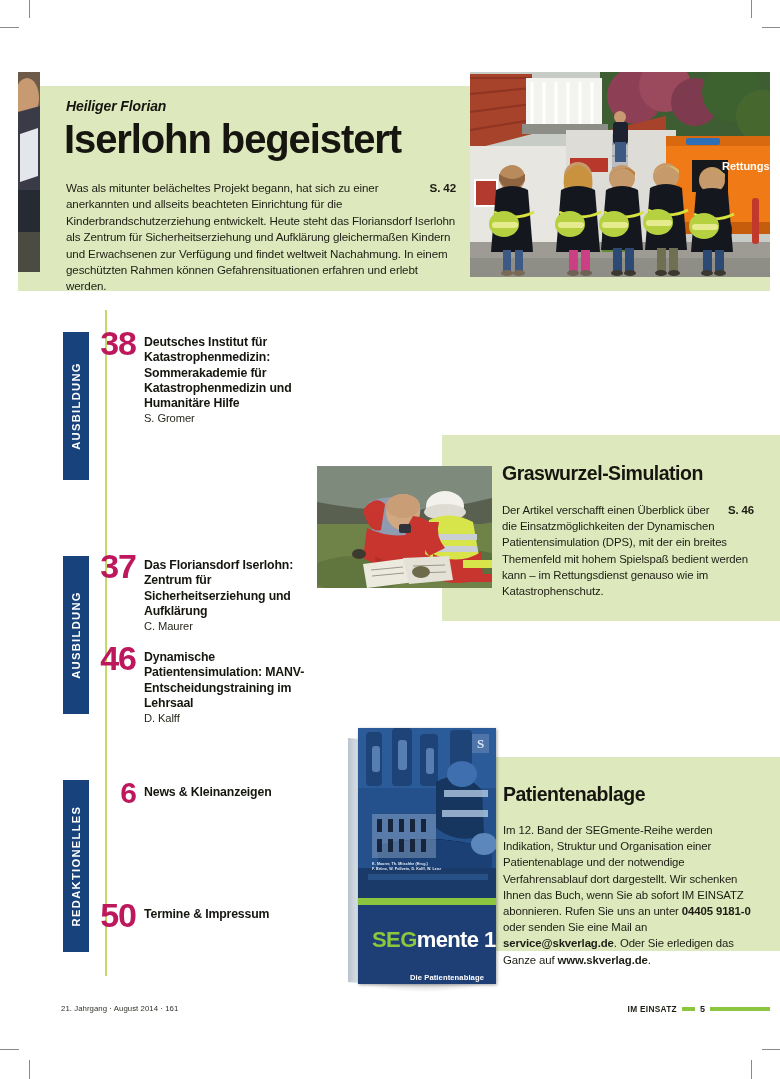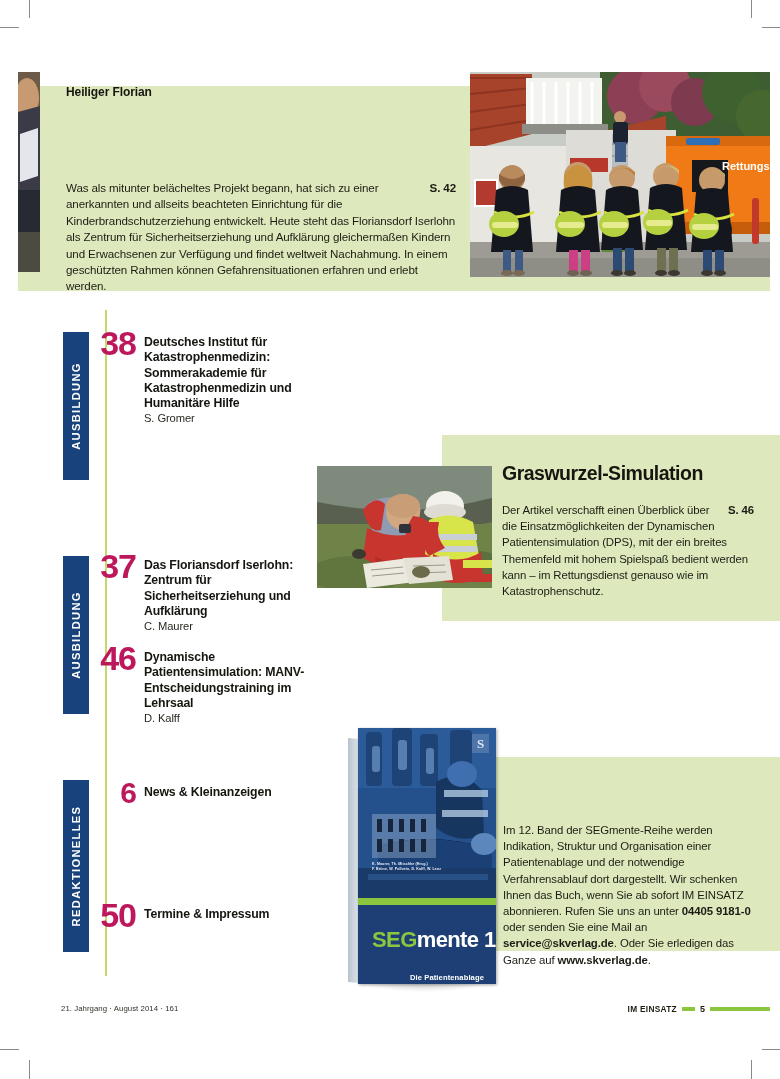--- a/index.html
+++ b/index.html
@@ -21,22 +21,22 @@
   
   .green-block{position:absolute;background:#dde9bd;}
   .photo{position:absolute;overflow:hidden;background:#999;}
 
   
   #header-green{left:18px;top:86px;width:752px;height:205px;}
   #header-photo-left{left:18px;top:72px;width:22px;height:200px;}
   #header-photo-main{left:470px;top:72px;width:300px;height:205px;}
 
   .kicker{
-    position:absolute;left:66px;top:85px;width:390px;
-    font-size:12px;font-weight:bold;color:#16150f;letter-spacing:-0.1px;
+    position:absolute;left:66px;top:98px;width:390px;
+    font-size:14px;font-weight:bold;color:#16150f;letter-spacing:-0.1px;font-style:italic;
   }
   .headline{
     position:absolute;left:64px;top:118px;width:420px;
     font-size:40px;line-height:42px;font-weight:bold;color:#16150f;
     letter-spacing:-1.1px;
   }
   .header-body{
     position:absolute;left:66px;top:180px;width:390px;
     font-size:11.6px;line-height:16.4px;color:#1d1c14;letter-spacing:-0.12px;
   }
@@ -323,20 +323,21 @@
         <ellipse cx="237" cy="201" rx="6" ry="3" fill="#3c3830"></ellipse>
         <ellipse cx="250" cy="201" rx="6" ry="3" fill="#3c3830"></ellipse>
         <path d="M224 142 q20 10 40 0" stroke="#d8e23f" stroke-width="3" fill="none"></path>
         <ellipse cx="234" cy="154" rx="15" ry="13" fill="#b5d140"></ellipse>
         <rect x="222" y="152" width="26" height="6" rx="3" fill="#e6eb8f"></rect>
       </g>
     </svg>
   </div>
 
   <div class="kicker">Heiliger Florian</div>
+  <div class="headline">Iserlohn begeistert</div>
   <div class="header-body">
     <span class="pageref">S. 42</span><span>Was als mitunter belächeltes Projekt begann, hat sich zu einer anerkannten und allseits beachteten Einrichtung für die Kinderbrandschutzerziehung entwickelt. Heute steht das Floriansdorf Iserlohn als Zentrum für Sicherheitserziehung und Aufklärung gleichermaßen Kindern und Erwachsenen zur Verfügung und findet weltweit Nachahmung. In einem geschützten Rahmen können Gefahrensituationen erfahren und erlebt werden.</span>
   </div>
 
   <div id="rail"></div>
 
   <div class="section-tab" id="tab-0">
     <span class="tab-label">AUSBILDUNG</span>
   </div>
   <div class="section-tab" id="tab-1">
@@ -500,20 +501,21 @@
         <div>F. Brüne, W. Pollvein, D. Kalff, W. Lenz</div>
       </div>
       <div class="book-greenbar"></div>
       <div class="book-titlearea">
         <div class="book-title"><span class="seg">SEG</span><span>mente 12</span></div>
         <div class="book-sub">Die Patientenablage</div>
       </div>
     </div>
   </div>
 
+  <div class="promo2-title">Patientenablage</div>
   <div class="promo-body" id="promo2-body"><span>Im 12. Band der SEGmente-Reihe werden Indikation, Struktur und Organisation einer Patientenablage und der notwendige Verfahrensablauf dort dargestellt. Wir schenken Ihnen das Buch, wenn Sie ab sofort IM EINSATZ abonnieren. Rufen Sie uns an unter </span><b>04405 9181-0</b><span> oder senden Sie eine Mail an </span><b>service@skverlag.de</b><span>. Oder Sie erledigen das Ganze auf </span><b>www.skverlag.de</b><span>.</span></div>
 
   <div id="footer-left">21. Jahrgang · August 2014 · 161</div>
   <div id="footer-right">
     <span class="fr-label">IM EINSATZ</span>
     <span class="fr-dash"></span>
     <span class="fr-page">5</span>
     <span class="fr-bar"></span>
   </div>
 

